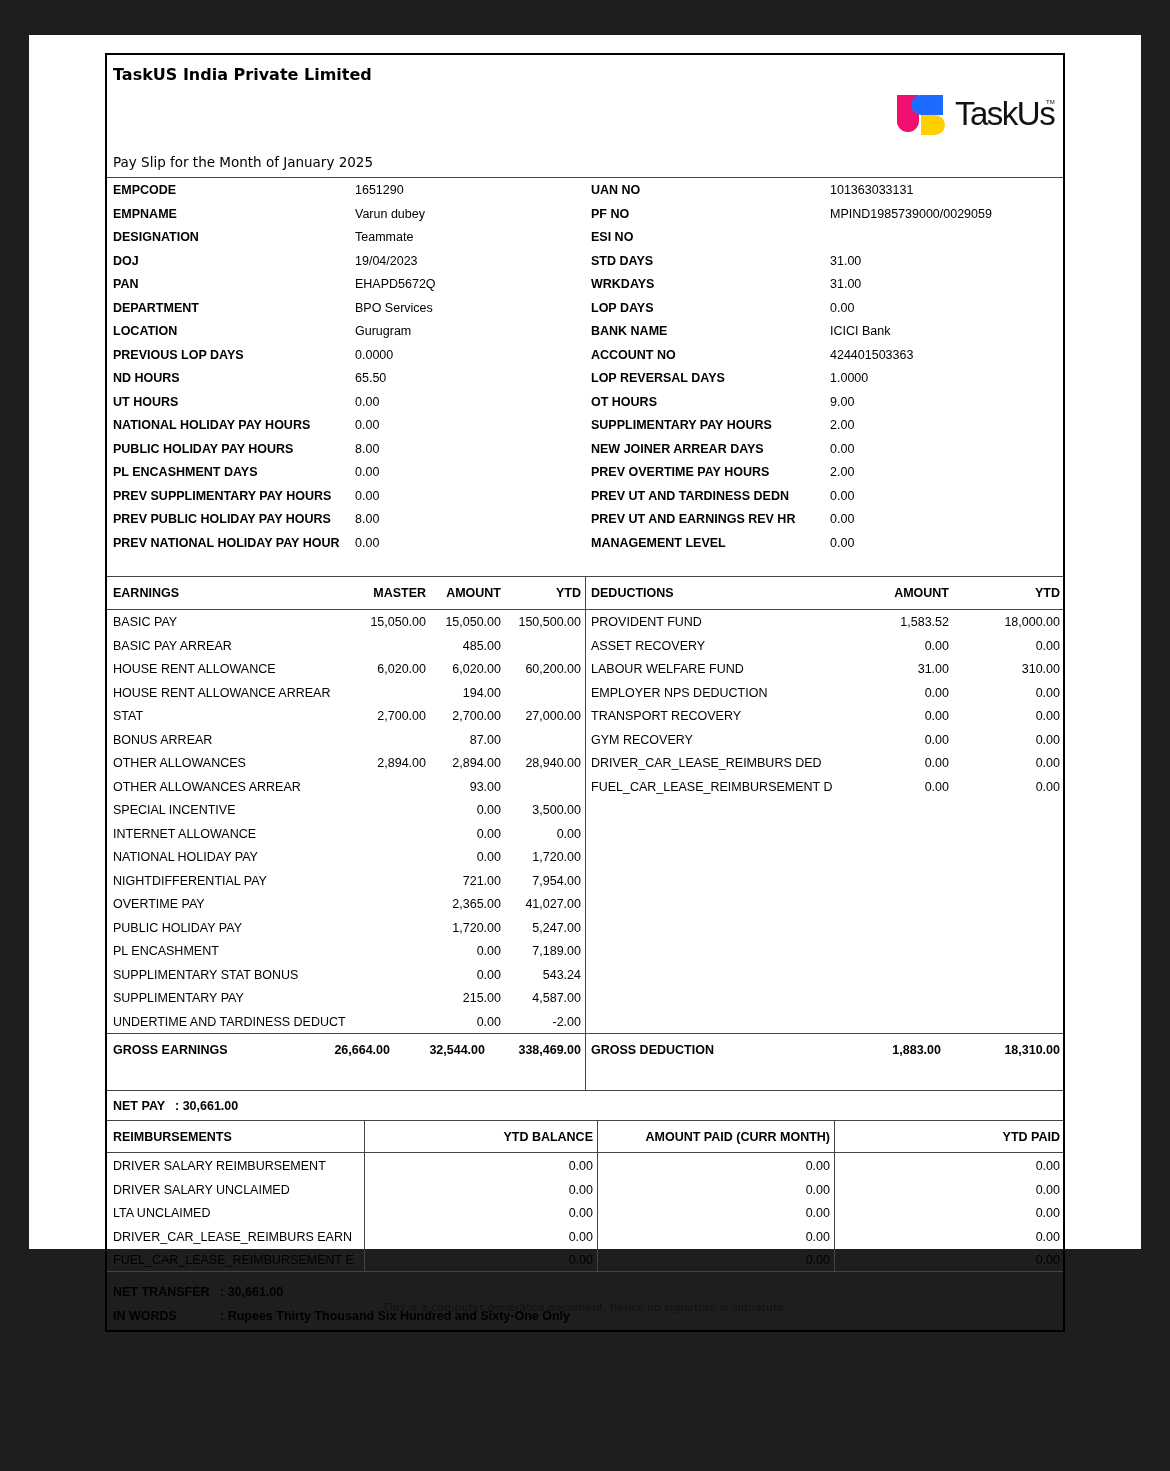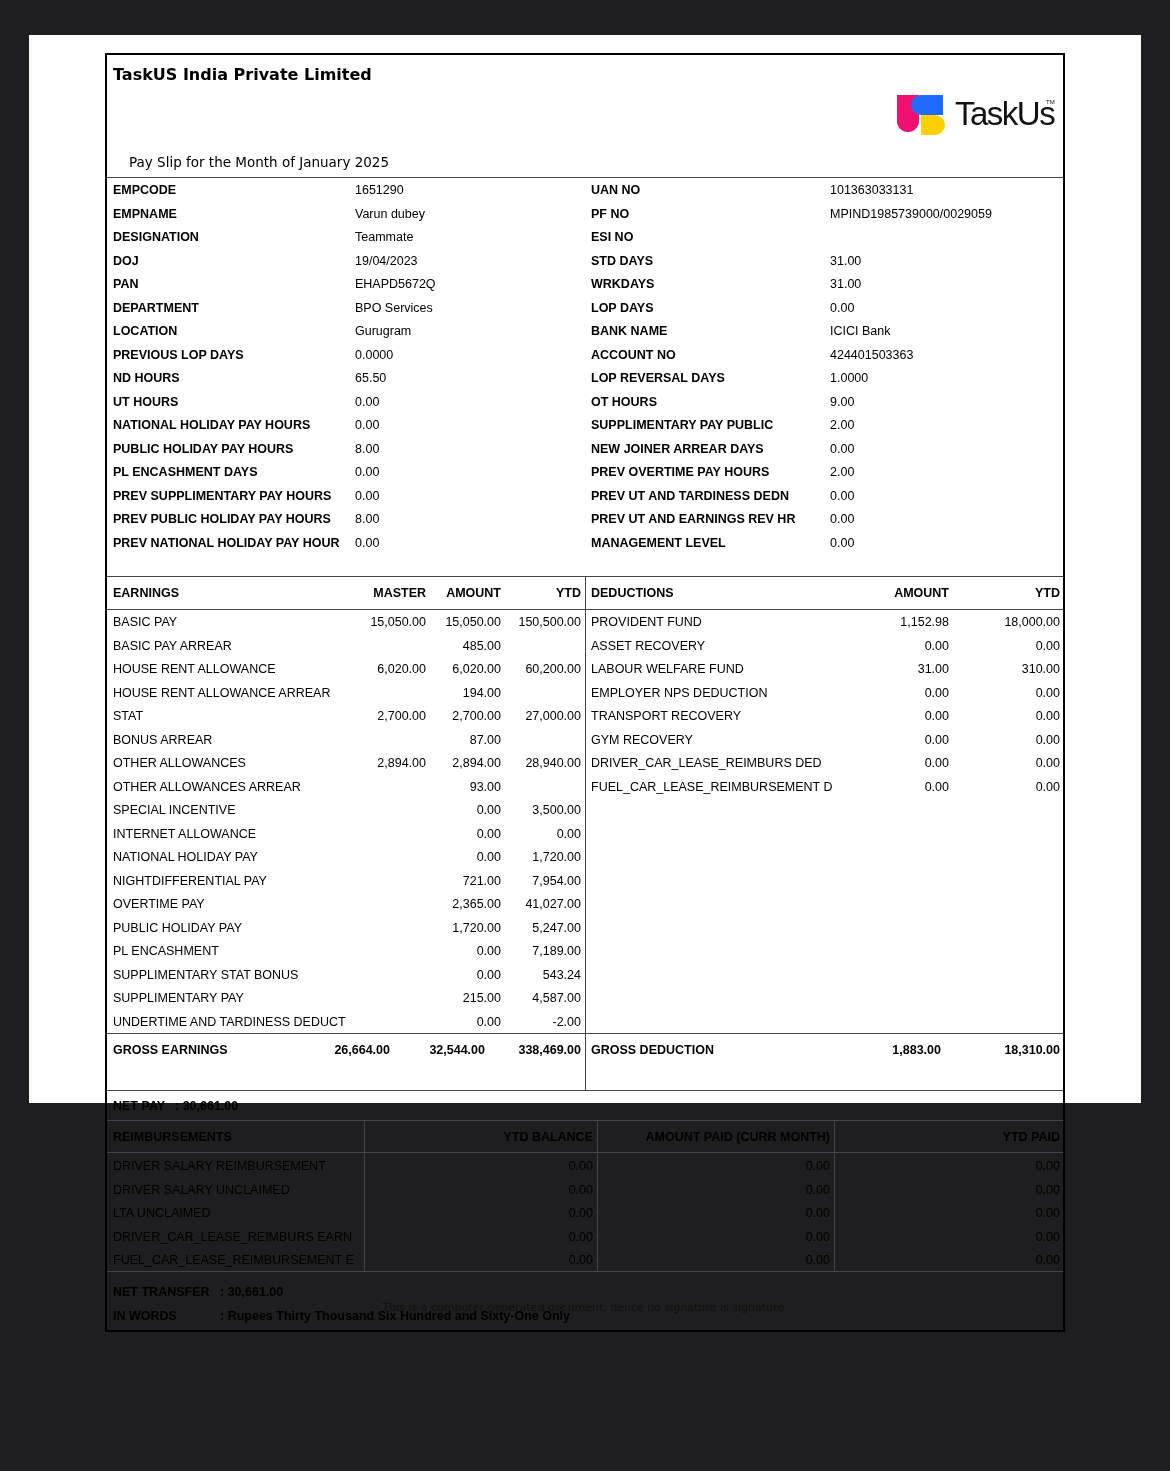--- a/index.html
+++ b/index.html
@@ -1,31 +1,31 @@
 <!DOCTYPE html>
 <html><head>
 <meta charset="utf-8">
 <style>
   html, body { margin:0; padding:0; }
   body {
     width:1170px; height:1471px; background:#1e1e20; position:relative; overflow:hidden;
     font-family:"Liberation Sans", sans-serif; color:#000;
   }
   .page {
-    position:absolute; left:29px; top:35px; width:1112px; height:1068px; background:#fff;
+    position:absolute; left:29px; top:35px; width:1112px; height:1214px; background:#fff;
   }
   .slip {
     position:absolute; left:76px; top:18px; width:956px;
     border:2px solid #000; box-sizing:content-box;
   }
   
   .hdr { position:relative; height:122px; border-bottom:1px solid #444; }
   .company { position:absolute; left:6px; top:10px; font-family:"DejaVu Sans", sans-serif; font-weight:bold; font-size:16px; }
   .addr { position:absolute; left:6px; top:44px; width:780px; font-family:"DejaVu Sans", sans-serif; font-size:13.2px; line-height:21px; }
-  .month { position:absolute; left:6px; top:99px; font-family:"DejaVu Sans", sans-serif; font-size:13.5px;margin-left:16px; }
+  .month { position:absolute; left:6px; top:99px; font-family:"DejaVu Sans", sans-serif; font-size:13.5px; }
   .logo { position:absolute; left:790px; top:40px; width:160px; height:40px; }
   .logo .mk { position:absolute; left:0; top:0; width:48px; height:40px; }
   .logo .word { position:absolute; left:58px; top:0px; font-size:33px; letter-spacing:-1.5px; color:#111; font-family:"Liberation Sans", sans-serif; }
   .logo .tm { position:absolute; left:149px; top:4px; font-size:6px; color:#111; }
 
   
   .info { position:relative; height:398px; border-bottom:1px solid #444; font-size:12.5px; }
 
   
   .ed { position:relative; height:513px; border-bottom:1px solid #444; font-size:12.5px; }
@@ -114,21 +114,21 @@
         <span class="cell b" style="left:484px;top:122.5px">LOP DAYS</span>
         <span class="cell " style="left:723px;top:122.5px">0.00</span>
         <span class="cell b" style="left:484px;top:146px">BANK NAME</span>
         <span class="cell " style="left:723px;top:146px">ICICI Bank</span>
         <span class="cell b" style="left:484px;top:169.5px">ACCOUNT NO</span>
         <span class="cell " style="left:723px;top:169.5px">424401503363</span>
         <span class="cell b" style="left:484px;top:193px">LOP REVERSAL DAYS</span>
         <span class="cell " style="left:723px;top:193px">1.0000</span>
         <span class="cell b" style="left:484px;top:216.5px">OT HOURS</span>
         <span class="cell " style="left:723px;top:216.5px">9.00</span>
-        <span class="cell b" style="left:484px;top:240px">SUPPLIMENTARY PAY PUBLIC</span>
+        <span class="cell b" style="left:484px;top:240px">SUPPLIMENTARY PAY HOURS</span>
         <span class="cell " style="left:723px;top:240px">2.00</span>
         <span class="cell b" style="left:484px;top:263.5px">NEW JOINER ARREAR DAYS</span>
         <span class="cell " style="left:723px;top:263.5px">0.00</span>
         <span class="cell b" style="left:484px;top:287px">PREV OVERTIME PAY HOURS</span>
         <span class="cell " style="left:723px;top:287px">2.00</span>
         <span class="cell b" style="left:484px;top:310.5px">PREV UT AND TARDINESS DEDN</span>
         <span class="cell " style="left:723px;top:310.5px">0.00</span>
         <span class="cell b" style="left:484px;top:334px">PREV UT AND EARNINGS REV HR</span>
         <span class="cell " style="left:723px;top:334px">0.00</span>
         <span class="cell b" style="left:484px;top:357.5px">MANAGEMENT LEVEL</span>
@@ -212,21 +212,21 @@
         <span class="cell r" style="right:482px;top:390.5px">543.24</span>
         <span class="cell " style="left:6px;top:414px">SUPPLIMENTARY PAY</span>
         <span class="cell r" style="right:637px;top:414px"></span>
         <span class="cell r" style="right:562px;top:414px">215.00</span>
         <span class="cell r" style="right:482px;top:414px">4,587.00</span>
         <span class="cell " style="left:6px;top:437.5px">UNDERTIME AND TARDINESS DEDUCT</span>
         <span class="cell r" style="right:637px;top:437.5px"></span>
         <span class="cell r" style="right:562px;top:437.5px">0.00</span>
         <span class="cell r" style="right:482px;top:437.5px">-2.00</span>
         <span class="cell " style="left:484px;top:38px">PROVIDENT FUND</span>
-        <span class="cell r" style="right:114px;top:38px">1,152.98</span>
+        <span class="cell r" style="right:114px;top:38px">1,583.52</span>
         <span class="cell r" style="right:3px;top:38px">18,000.00</span>
         <span class="cell " style="left:484px;top:61.5px">ASSET RECOVERY</span>
         <span class="cell r" style="right:114px;top:61.5px">0.00</span>
         <span class="cell r" style="right:3px;top:61.5px">0.00</span>
         <span class="cell " style="left:484px;top:85px">LABOUR WELFARE FUND</span>
         <span class="cell r" style="right:114px;top:85px">31.00</span>
         <span class="cell r" style="right:3px;top:85px">310.00</span>
         <span class="cell " style="left:484px;top:108.5px">EMPLOYER NPS DEDUCTION</span>
         <span class="cell r" style="right:114px;top:108.5px">0.00</span>
         <span class="cell r" style="right:3px;top:108.5px">0.00</span>

